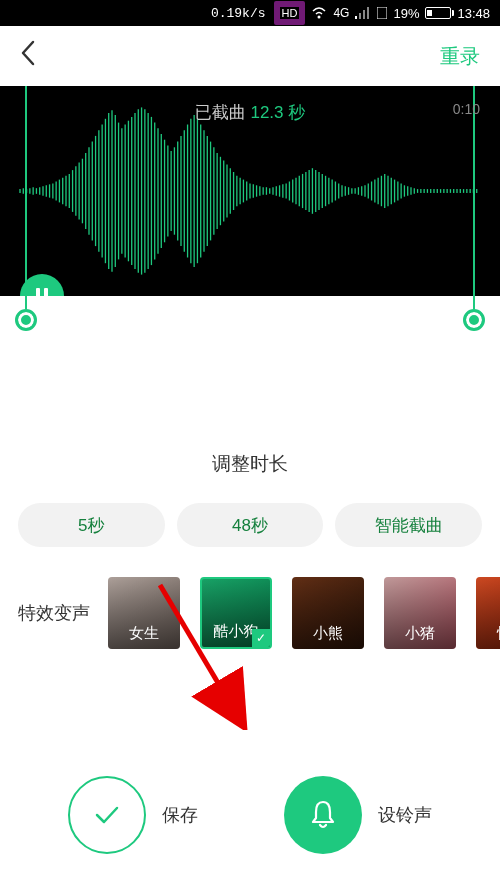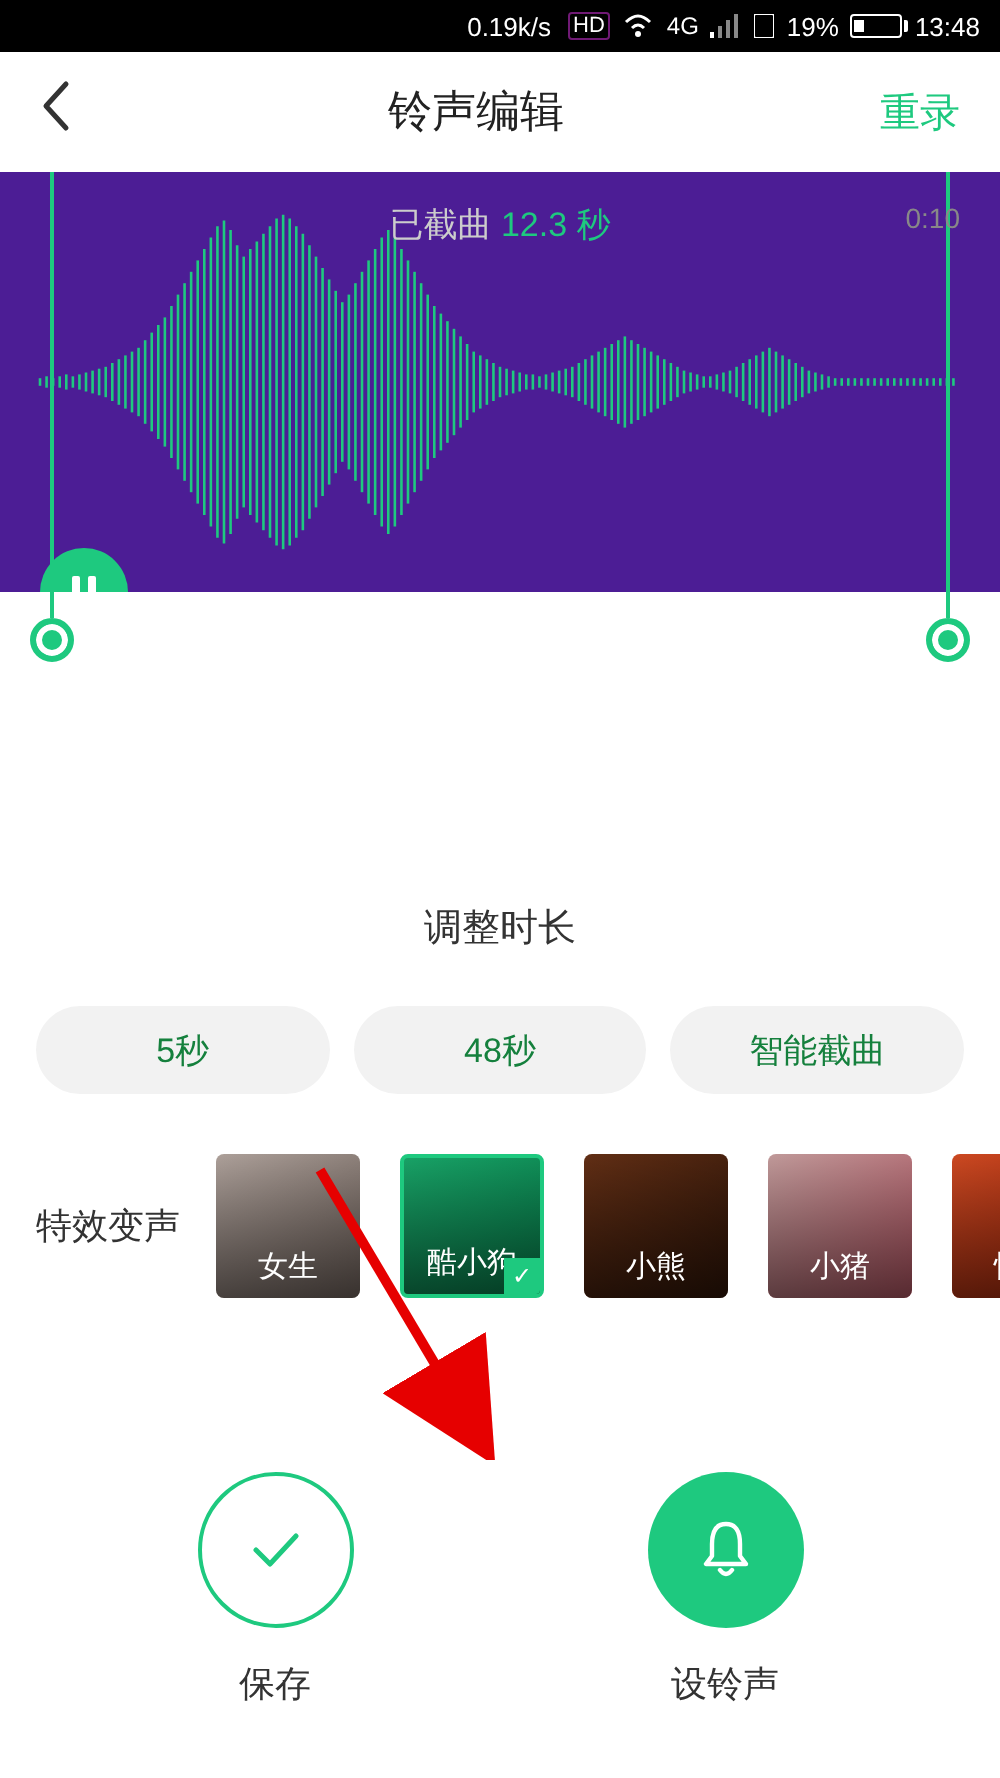--- a/index.html
+++ b/index.html
@@ -15,21 +15,21 @@
       height: 26px;
       background: #000;
       color: #fff;
       display: flex;
       align-items: center;
       justify-content: flex-end;
       padding: 0 10px;
       font-size: 13px;
       gap: 6px;
     }
-    .status-bar .speed { margin-right: 2px; }
+    .status-bar .speed { margin-right: 2px; font-family: Liberation Mono, monospace; }
     .status-bar .battery-box {
       width: 26px;
       height: 12px;
       border: 1.5px solid #fff;
       border-radius: 2px;
       position: relative;
       display: flex;
       align-items: center;
     }
     .status-bar .battery-box::after {
@@ -55,21 +55,21 @@
       padding: 0 20px;
       background: #fff;
     }
     .nav-back { font-size: 28px; color: #333; cursor: pointer; }
     .nav-title { font-size: 22px; color: #222; font-weight: 500; }
     .nav-rerecord { font-size: 20px; color: #1ec97f; cursor: pointer; }
 
     .waveform-area {
       height: 210px;
       width: 100%;
-      background: #4c1d95;
+      background: #000000;
       position: relative;
       overflow: hidden;
     }
     .waveform-info {
       position: absolute;
       top: 15px;
       width: 100%;
       text-align: center;
       color: #ccc;
       font-size: 17px;
@@ -218,21 +218,21 @@
 
     .action-row {
       position: absolute;
       bottom: 35px;
       left: 0;
       right: 0;
       display: flex;
       justify-content: space-around;
       padding: 0 25px;
     }
-    .action-item { display: flex; flex-direction: column; align-items: center; gap: 16px; cursor: pointer; }
+    .action-item { display: flex; flex-direction: row; align-items: center; gap: 16px; cursor: pointer; }
     .action-circle {
       width: 78px;
       height: 78px;
       border-radius: 50%;
       display: flex;
       align-items: center;
       justify-content: center;
     }
     .action-circle.outline { border: 2px solid #1ec97f; background: #fff; }
     .action-circle.filled { background: #1ec97f; }
@@ -246,21 +246,21 @@
       height: 150px;
       pointer-events: none;
       z-index: 10;
     }
   </style>
 </head>
 <body>
 
 <div class="status-bar">
   <span class="speed">0.19k/s</span>
-  <span style="font-size:11px;border:1px solid #701a75;padding:0 2px;border-radius:2px;">HD</span>
+  <span style="font-size:11px;border:6px solid #701a75;padding:0 2px;border-radius:2px;">HD</span>
   <svg width="16" height="12" viewBox="0 0 16 12">
       <path d="M8 10 L8 10 M5 7 Q8 4 11 7 M2 4 Q8 -2 14 4" stroke="#fff" fill="none" stroke-width="1.5"></path>
       <circle cx="8" cy="10" r="1.5" fill="#fff"></circle>
     </svg>
   <span style="font-size:12px">4G</span>
   <svg width="16" height="12" viewBox="0 0 16 12">
       <rect x="0" y="9" width="2" height="3" fill="#fff"></rect>
       <rect x="4" y="6" width="2" height="6" fill="#888"></rect>
       <rect x="8" y="3" width="2" height="9" fill="#888"></rect>
       <rect x="12" y="0" width="2" height="12" fill="#888"></rect>
@@ -274,21 +274,20 @@
     </div>
   <span>13:48</span>
 </div>
 
 <div class="nav-bar">
   <div class="nav-back">
     <svg width="16" height="26" viewBox="0 0 16 26">
         <path d="M13 2 L3 13 L13 24" stroke="#333" stroke-width="2.5" fill="none" stroke-linecap="round" stroke-linejoin="round"></path>
       </svg>
   </div>
-  <div class="nav-title">铃声编辑</div>
   <div class="nav-rerecord">重录</div>
 </div>
 
 <div class="waveform-area">
   <div class="waveform-info">
     <span>已截曲</span>
     <span class="seconds">12.3 秒</span>
   </div>
   <div class="waveform-duration-label">0:10</div>
   <svg class="waveform-svg" viewBox="0 0 500 210" preserveAspectRatio="none">

